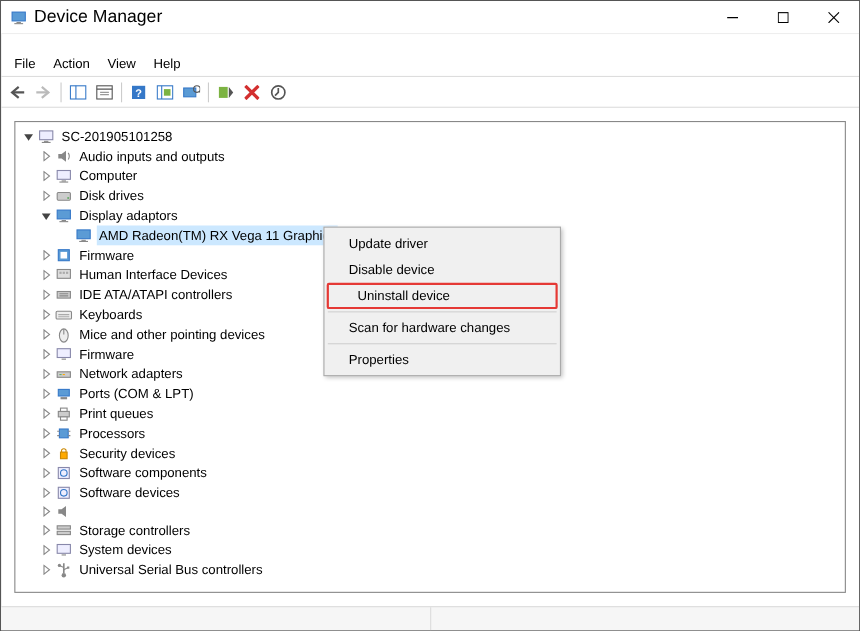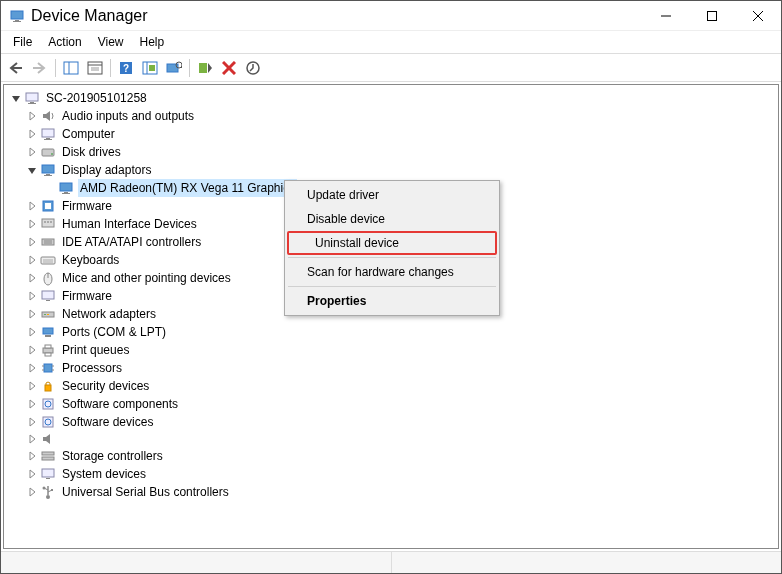--- a/index.html
+++ b/index.html
@@ -6,45 +6,45 @@
     body { width: 782px; height: 574px; background: #fff; border: 1px solid #555; display: flex; flex-direction: column; overflow: hidden; }
 
     
     .titlebar { display: flex; align-items: center; height: 30px; padding-left: 8px; background: #fff; border-bottom: 1px solid #eee; }
     .titlebar .icon { width: 16px; height: 16px; margin-right: 6px; }
     .titlebar .title { font-size: 16px; flex: 1; }
     .titlectrls { display: flex; }
     .titlectrl { width: 46px; height: 30px; display: flex; align-items: center; justify-content: center; cursor: default; }
 
     
-    .menubar { display: flex; padding: 2px 4px; font-size: 12px; border-bottom: 1px solid #ddd; }
+    .menubar { display: flex; padding: 2px 4px; font-size: 12px; border-bottom: 1px solid #ddd; margin-top: 16px; }
     .menubar .menuitem { padding: 2px 8px; cursor: default; }
 
     
     .toolbar { display: flex; align-items: center; padding: 2px 4px; gap: 2px; border-bottom: 1px solid #ddd; height: 28px; }
     .toolbtn { width: 22px; height: 22px; display: flex; align-items: center; justify-content: center; cursor: default; }
     .tooldiv { width: 1px; height: 18px; background: #ccc; margin: 0 2px; }
 
     
-    .treewrap { flex: 1; border: 1px solid #888; margin: 2px; overflow: hidden; position: relative; background: #fff; }
+    .treewrap { flex: 1; border: 1px solid #888; margin: 12px; overflow: hidden; position: relative; background: #fff; }
     .tree { padding: 4px 2px; font-size: 12px; line-height: 18px; position: relative; }
     .node { display: flex; align-items: center; white-space: nowrap; }
     .indent { display: inline-block; }
     .arrow { width: 16px; height: 16px; display: inline-flex; align-items: center; justify-content: center; cursor: default; color: #666; }
     .arrow.blank { cursor: default; }
     .nicon { width: 16px; height: 16px; display: inline-flex; align-items: center; justify-content: center; margin-right: 4px; }
     .label { padding: 0 2px; }
     .selected { background: #cce8ff; }
 
     
     .ctxmenu { position: absolute; background: #f0f0f0; border: 1px solid #aaa; box-shadow: 2px 2px 4px rgba(0,0,0,.25); padding: 2px; font-size: 12px; min-width: 216px; }
     .ctxitem { padding: 5px 20px; cursor: default; }
     .ctxsep { height: 1px; background: #d0d0d0; margin: 2px 1px; }
     .ctxhi { border: 2px solid #e53935; border-radius: 2px; padding: 3px 26px; }
-    .ctxbold { font-weight: 700; }
+    .ctxbold { font-weight: 400; }
 
     
     .statusbar { height: 22px; border-top: 1px solid #ddd; background: #f6f6f6; display: flex; }
     .statusbar .panel { flex: 1; border-right: 1px solid #ddd; }
     .statusbar .panel:last-child { border-right: none; }
 
     
     svg { display: block; }
   </style>
 </head>

